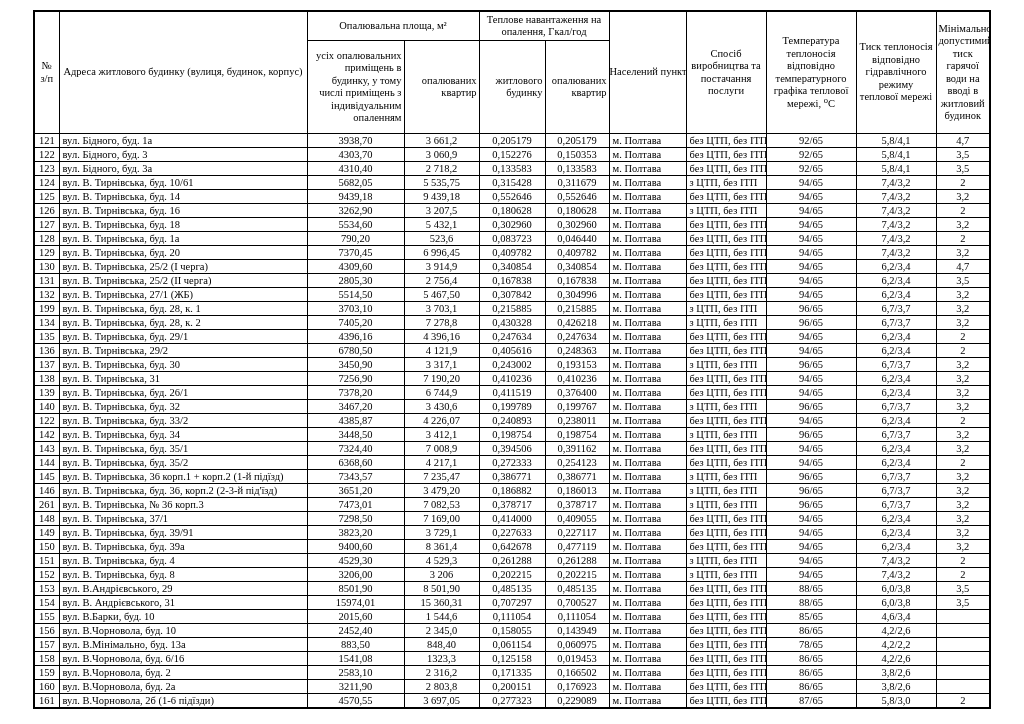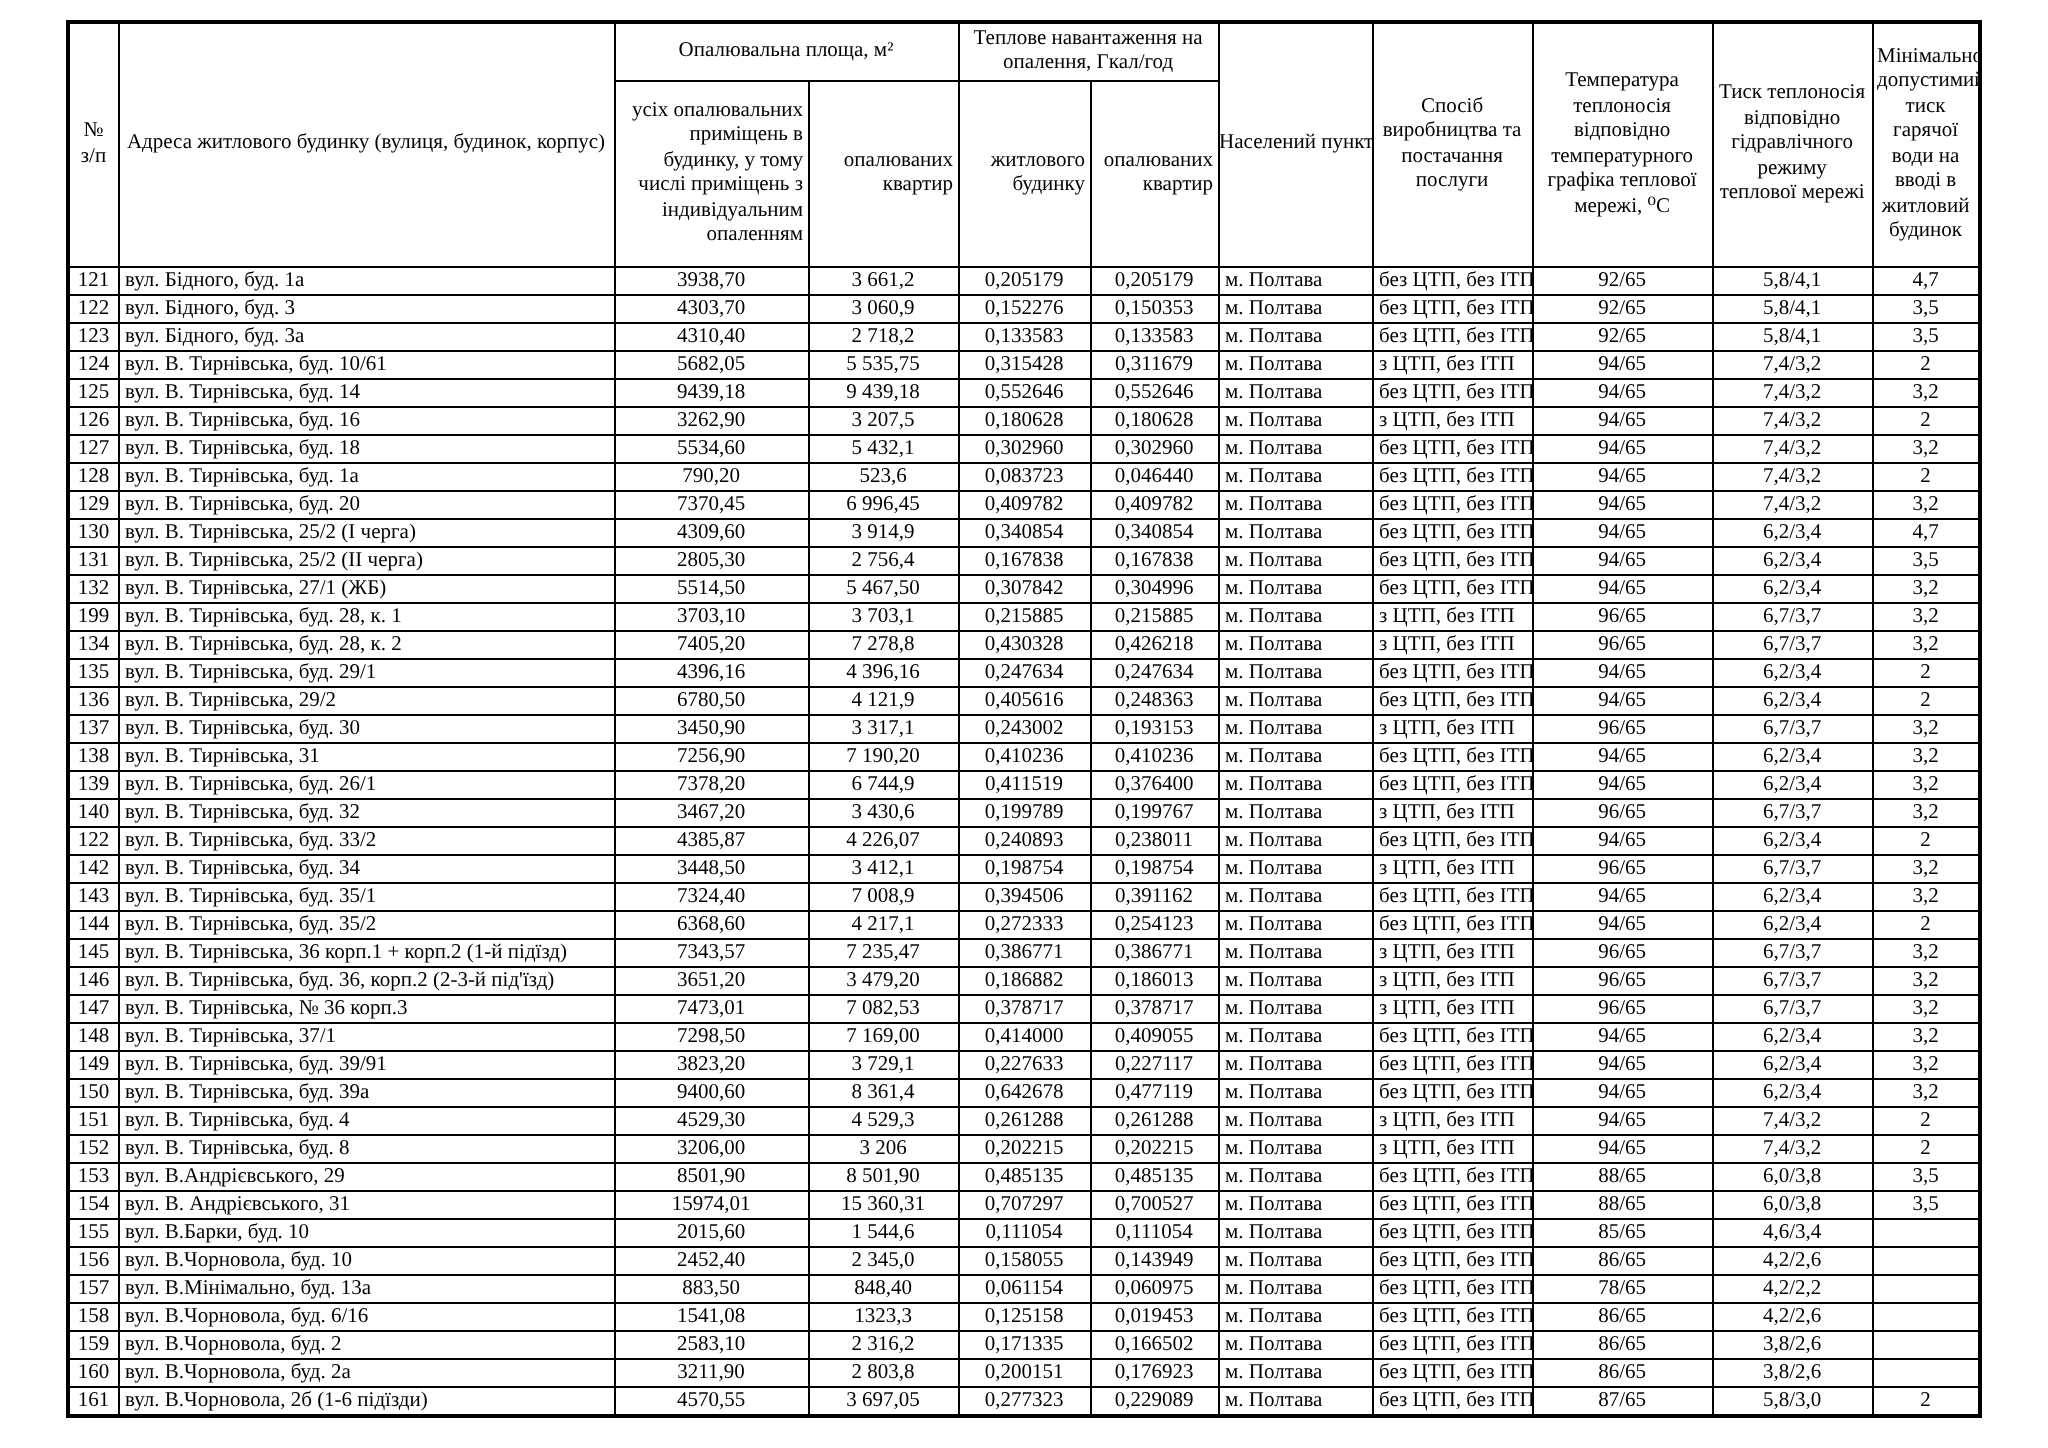--- a/index.html
+++ b/index.html
@@ -422,21 +422,21 @@
     <td class="c">3 479,20</td>
     <td class="c">0,186882</td>
     <td class="c">0,186013</td>
     <td class="l">м. Полтава</td>
     <td class="l">з ЦТП, без ІТП</td>
     <td class="c">96/65</td>
     <td class="c">6,7/3,7</td>
     <td class="c">3,2</td>
   </tr>
         <tr>
-    <td class="c">147</td>
+    <td class="c">261</td>
     <td class="l">вул. В. Тирнівська, № 36 корп.3</td>
     <td class="c">7473,01</td>
     <td class="c">7 082,53</td>
     <td class="c">0,378717</td>
     <td class="c">0,378717</td>
     <td class="l">м. Полтава</td>
     <td class="l">з ЦТП, без ІТП</td>
     <td class="c">96/65</td>
     <td class="c">6,7/3,7</td>
     <td class="c">3,2</td>

